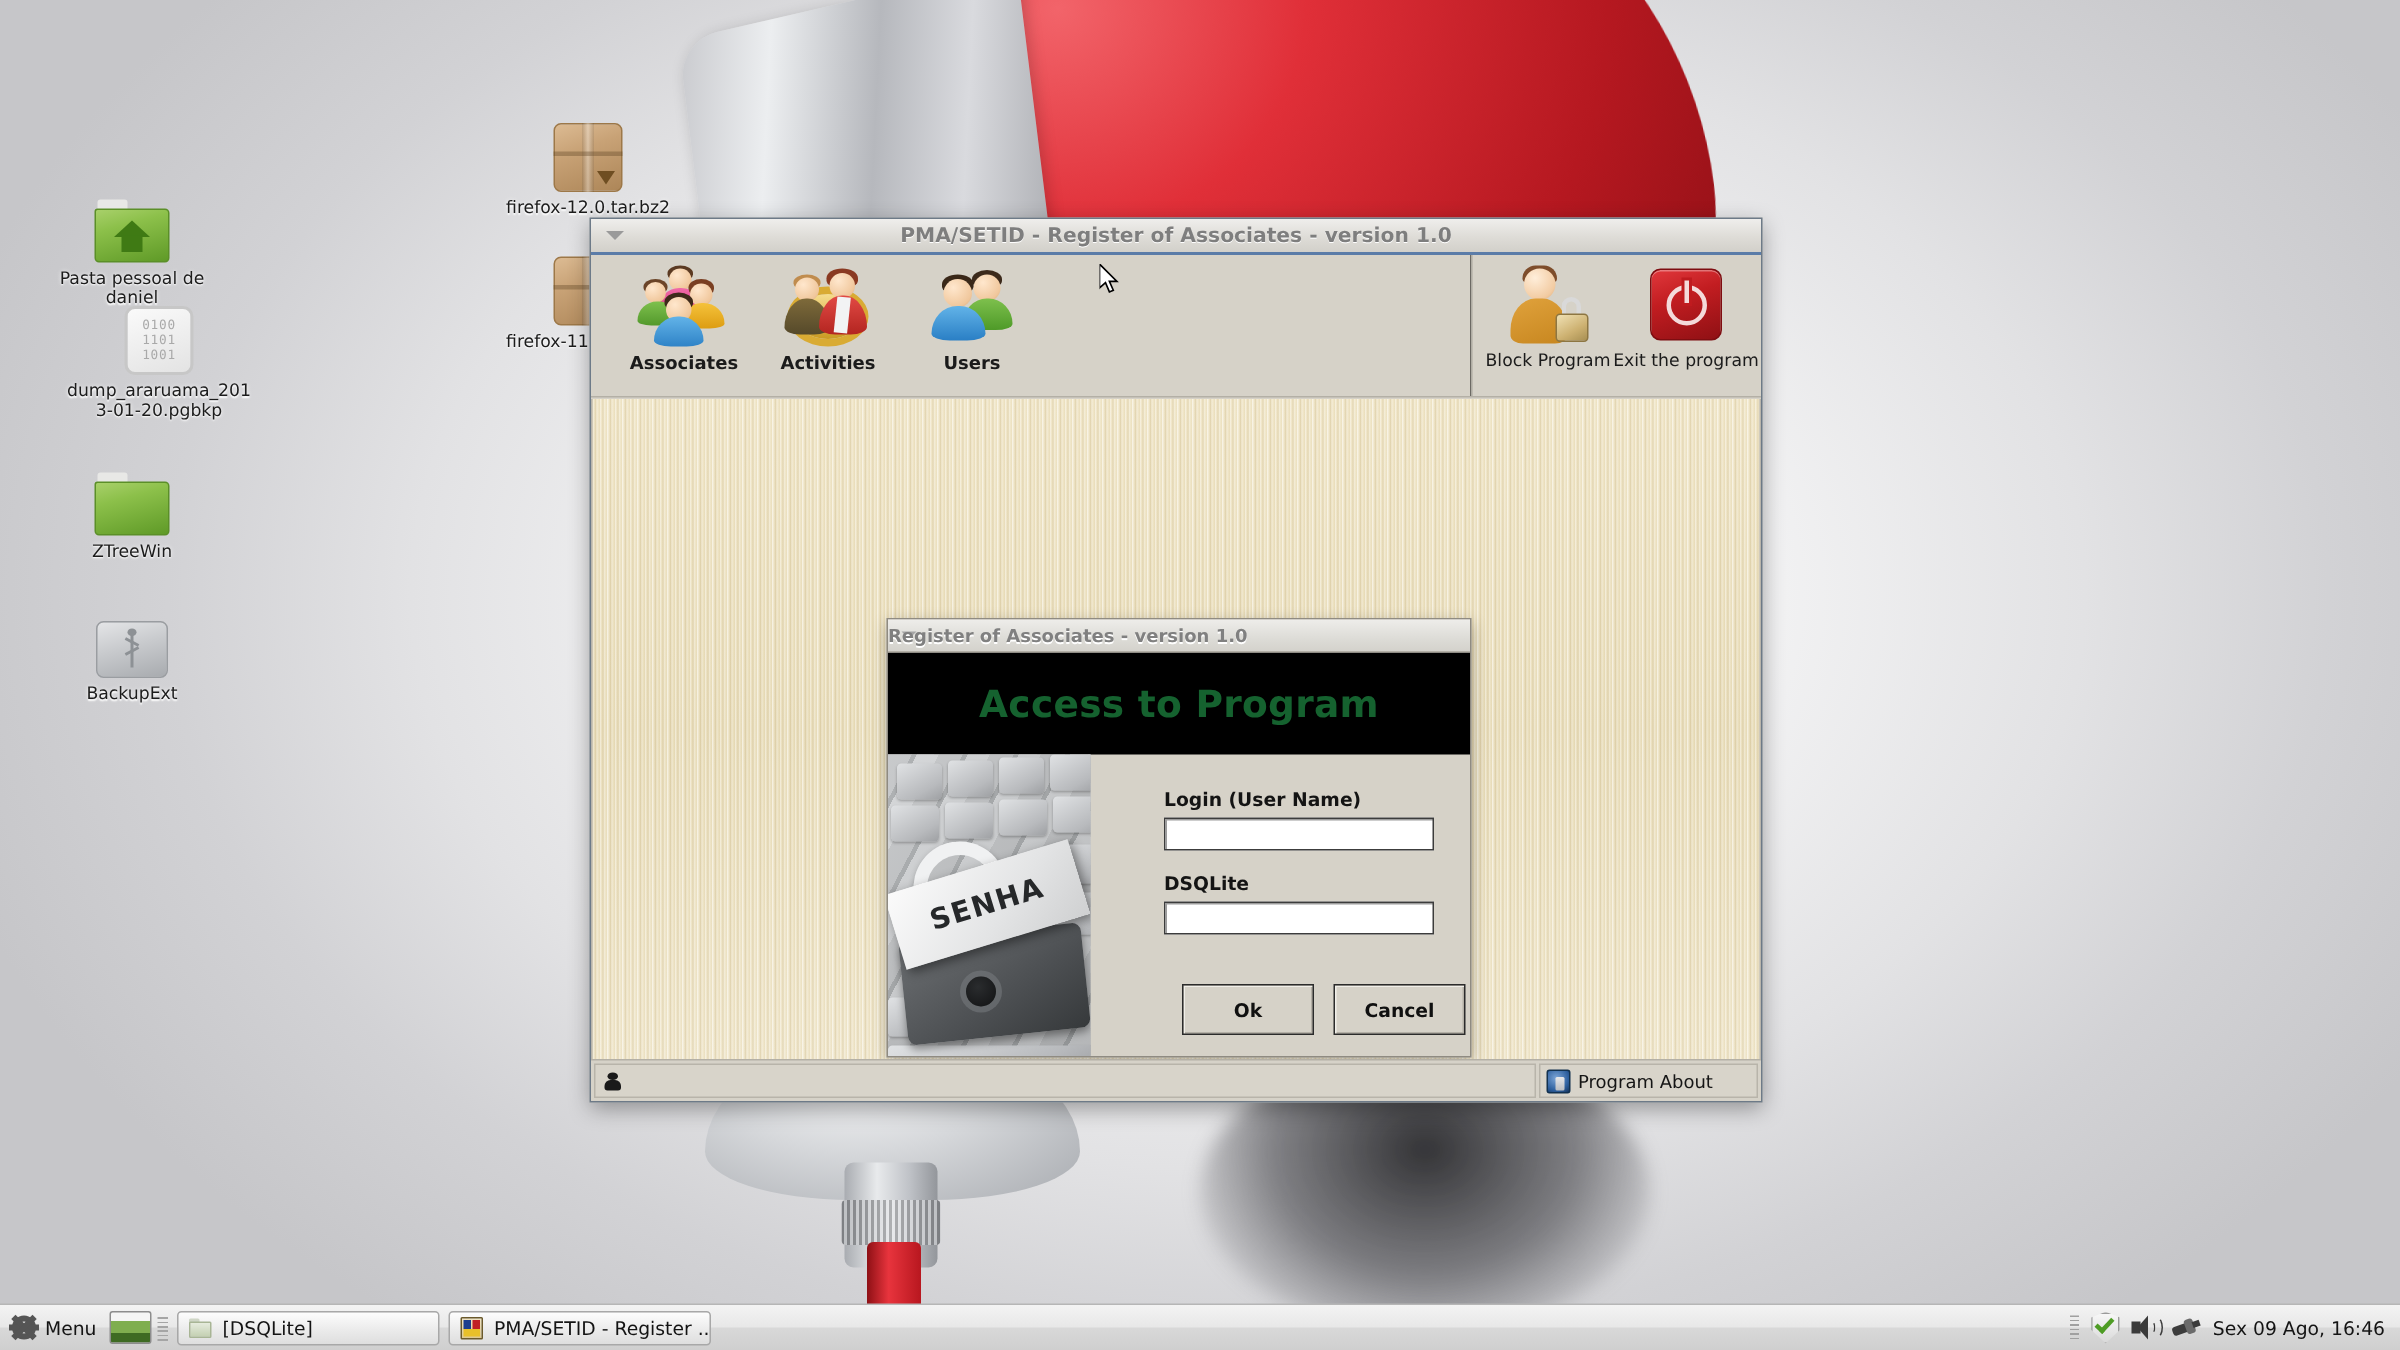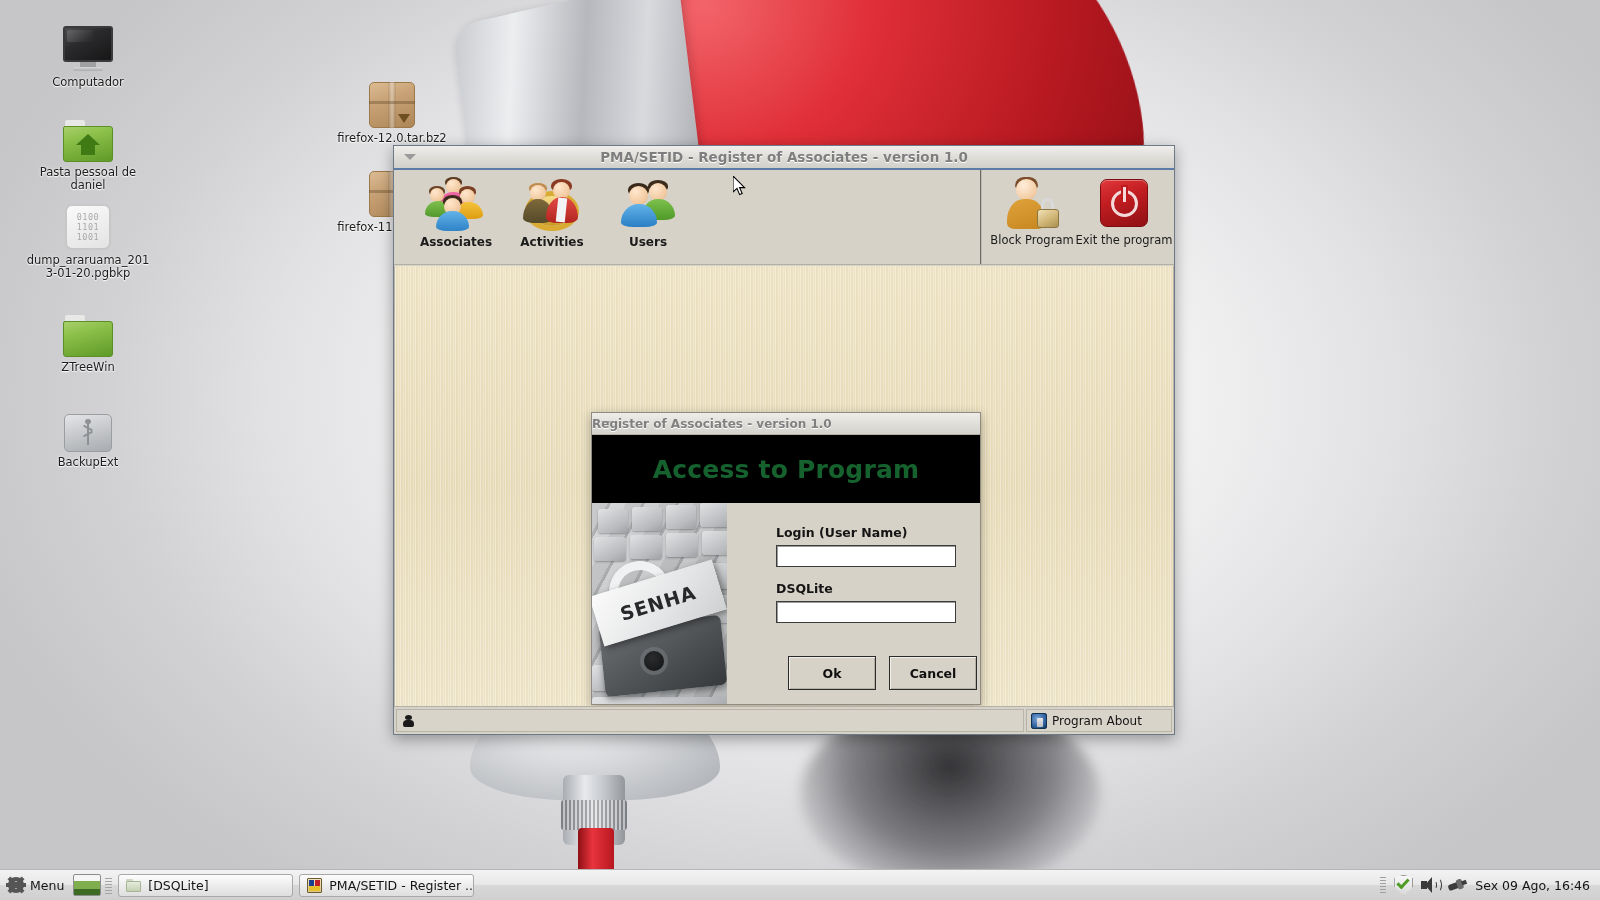--- a/index.html
+++ b/index.html
@@ -614,44 +614,34 @@
     <div class="mouse-silver"></div>
     <div class="mouse-slit s1"></div>
     <div class="mouse-slit s2"></div>
     <div class="mouse-shadow-blob"></div>
     <div class="mouse-pedestal"></div>
     <div class="mouse-neck"></div>
     <div class="mouse-knurl"></div>
     <div class="mouse-cable"></div>
   </div>
 
-  <div class="desk-icon" style="left:32px; top:20px;">
-    <div class="glyph">
-      <div class="ico-monitor">
-        <div class="scr"></div>
-          <div class="stand"></div>
-          <div class="base"></div>
-      </div>
-    </div>
-    <div class="label">Computador</div>
-  </div>
-
-  <div class="desk-icon" style="left:32px; top:110px;">
+
+  <div class="desk-icon" style="left:32px; top:123px;">
     <div class="glyph">
       <div class="ico-folder">
         <div class="tab"></div>
           <div class="body"></div>
         <div class="home"></div>
           <div class="home-b"></div>
       </div>
     </div>
     <div class="label">Pasta pessoal de daniel</div>
   </div>
 
-  <div class="desk-icon" style="left:26px; top:198px; width:124px;text-align:center;">
+  <div class="desk-icon" style="left:44px; top:198px; width:124px;text-align:center;">
     <div class="glyph">
       <div class="ico-bin">
         <div class="sheet"></div>
         <div class="bits">
           <span>0100</span>
           <span>1101</span>
           <span>1001</span>
         </div>
       </div>
     </div>

